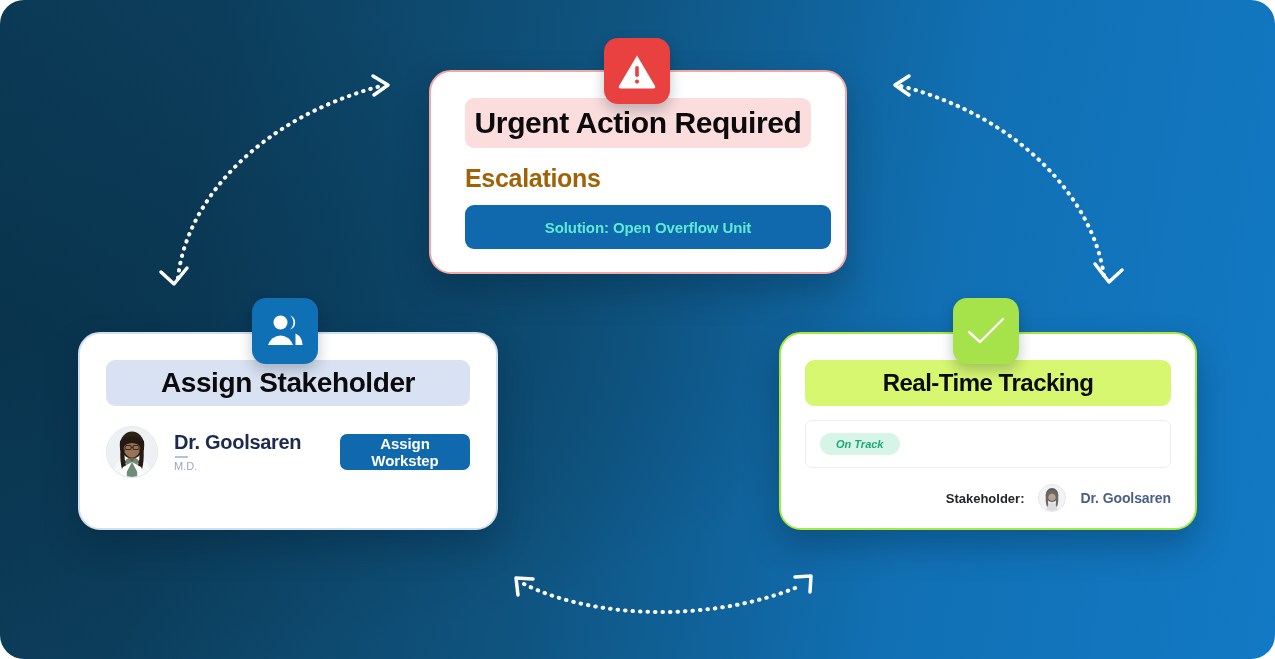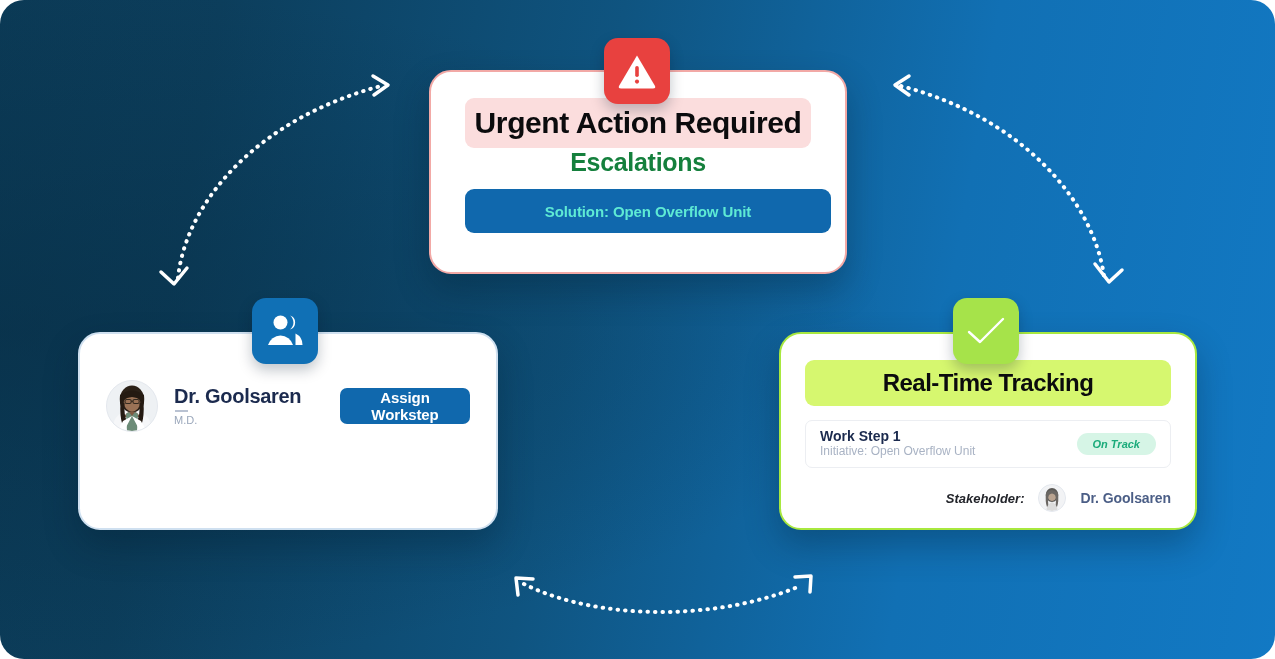--- a/index.html
+++ b/index.html
@@ -60,22 +60,22 @@
   .warn-tri { width: 40px; height: 36px; display:block; }
   .urgent-title {
     background: #fbdddd;
     border-radius: 9px;
     height: 50px;
     display: flex; align-items: center; justify-content: center;
     font-size: 30px; font-weight: 700; color: #0b0b0d;
     letter-spacing: -.4px;
   }
   .escalations {
-    text-align: center;
-    font-size: 25px; font-weight: 700; color: #15803d;
+    margin-top: 16px;
+    font-size: 25px; font-weight: 700; color: #a16207;
     letter-spacing: -.3px;
   }
   .solution-btn {
     margin: 12px auto 0 auto;
     width: 366px; height: 44px;
     background: #1068ad;
     border-radius: 9px;
     display: flex; align-items: center; justify-content: center;
     color: #5eead4; font-size: 15px; font-weight: 700;
     letter-spacing: -.1px;
@@ -152,21 +152,21 @@
   .ws-sub  { font-size: 12px; color: #a9b3c4; line-height: 1.3; }
   .ontrack {
     background: #d6f5e6; border-radius: 20px;
     padding: 5px 16px;
     font-size: 11px; font-weight: 700; color: #1aab7a; font-style: italic;
   }
   .stake-row {
     margin-top: 16px;
     display: flex; align-items: center; justify-content: flex-end; gap: 14px;
   }
-  .stake-label { font-size: 13px; font-weight: 700; color: #23252b; font-style: italic; }
+  .stake-label { font-size: 13px; font-weight: 700; color: #23252b; }
   .avatar-sm {
     width: 26px; height: 26px; border-radius: 50%;
     overflow: hidden; border: 1px solid #e4e8ee; background: #eceff3;
   }
   .stake-name { font-size: 14px; font-weight: 700; color: #4b5e86; letter-spacing: -.1px; }
 </style>
 </head>
 <body>
 
 <div class="stage">
@@ -212,20 +212,21 @@
   <div class="badge-icon" id="icon-people">
     <svg width="40" height="34" viewBox="0 0 40 34" aria-hidden="true">
       <circle cx="15.5" cy="8.5" r="7" fill="#ffffff"></circle>
       <path d="M25 1.6 a7.2 7.2 0 0 1 0 13.8 a8.6 8.6 0 0 0 0 -13.8 Z" fill="#ffffff"></path>
       <path d="M3 31 a13 13 0 0 1 25 0 Z" fill="#ffffff"></path>
       <path d="M30.5 19.5 a12.6 12.6 0 0 1 7 11.5 l-7 0 Z" fill="#ffffff"></path>
     </svg>
   </div>
 
   <div class="card" id="card-assign">
+    <div class="assign-title">Assign Stakeholder</div>
 
     <div class="assign-row">
       <div class="avatar-lg">
         <svg width="50" height="50" viewBox="0 0 50 50" aria-hidden="true">
           <defs>
             <clipPath id="clipAvA">
                 <circle cx="25" cy="25" r="25"></circle>
               </clipPath>
           </defs>
           <g clip-path="url(#clipAvA)">
@@ -261,24 +262,20 @@
   <div class="badge-icon" id="icon-check">
     <svg class="check-svg" viewBox="0 0 42 30" aria-hidden="true">
       <polyline points="4,16 15,26 38,3" fill="none" stroke="#ffffff" stroke-width="2.4" stroke-linecap="round" stroke-linejoin="round"></polyline>
     </svg>
   </div>
 
   <div class="card" id="card-tracking">
     <div class="track-title">Real-Time Tracking</div>
 
     <div class="workstep">
-      <div>
-        <div class="ws-name">Work Step 1</div>
-        <div class="ws-sub">Initiative: Open Overflow Unit</div>
-      </div>
       <div class="ontrack">On Track</div>
     </div>
 
     <div class="stake-row">
       <span class="stake-label">Stakeholder:</span>
       <span class="avatar-sm">
         <svg width="26" height="26" viewBox="0 0 26 26" aria-hidden="true">
           <defs>
             <clipPath id="clipAvB">
                 <circle cx="13" cy="13" r="13"></circle>

